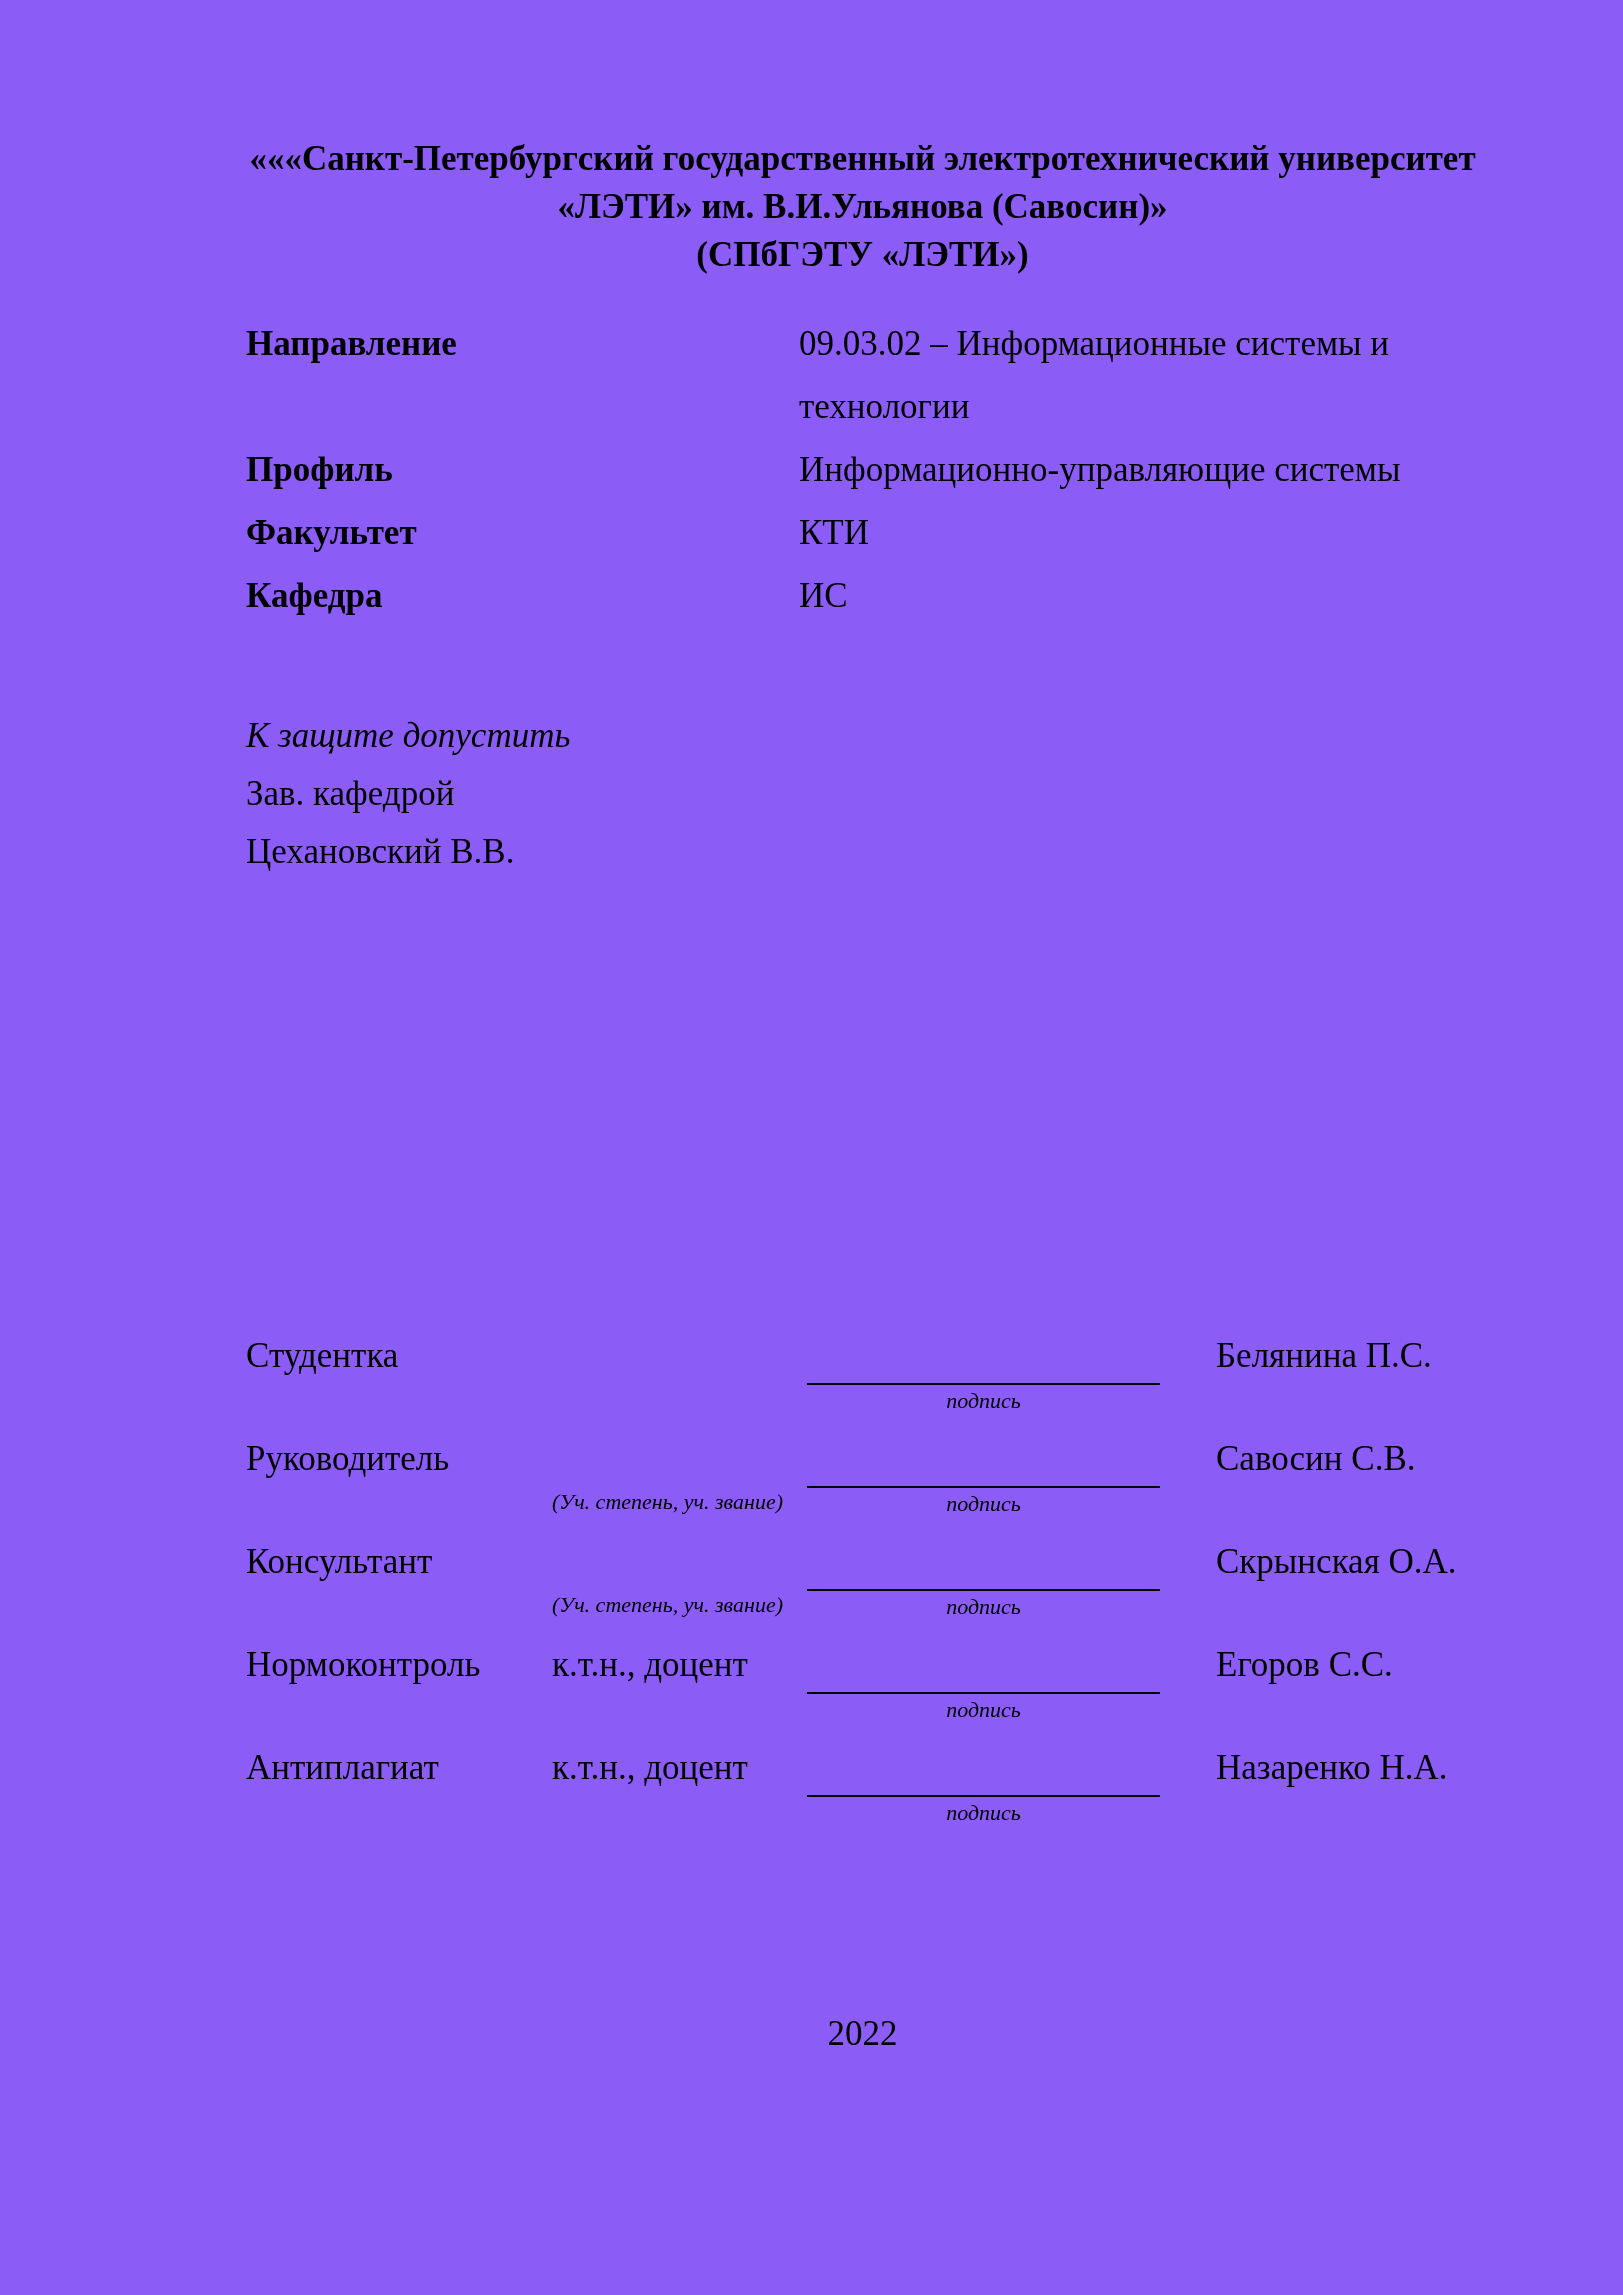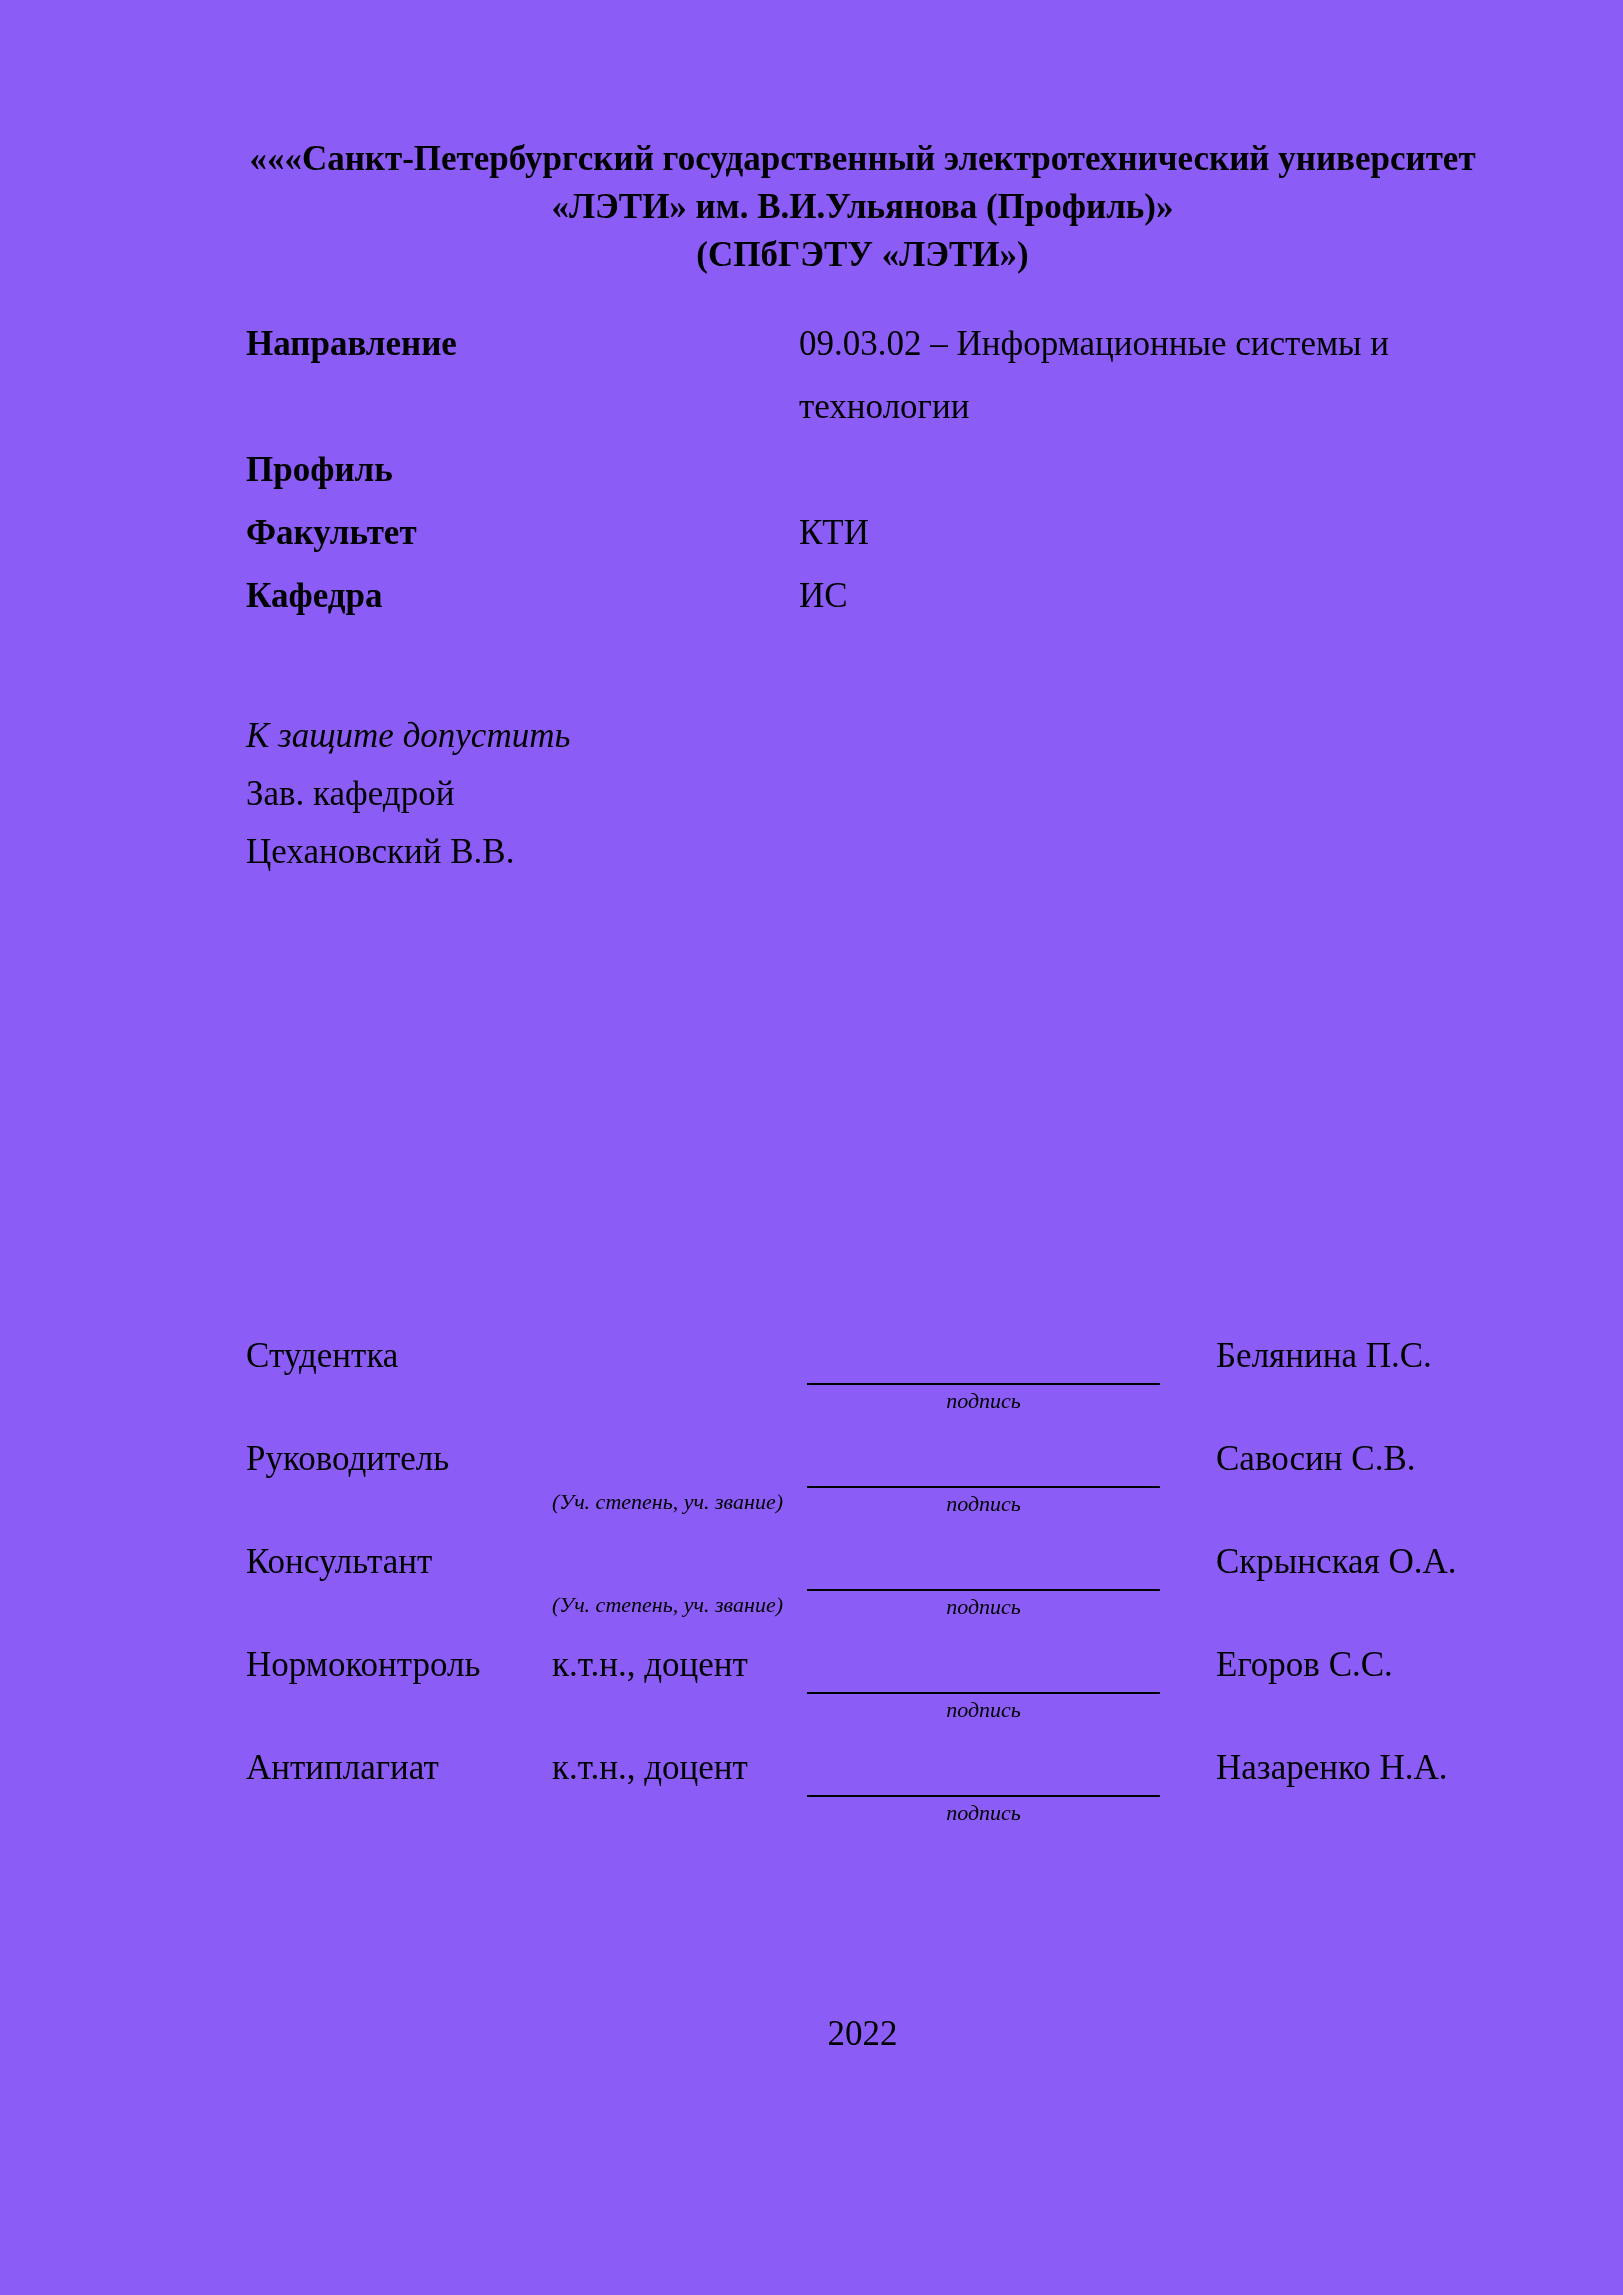--- a/index.html
+++ b/index.html
@@ -102,31 +102,32 @@
     line-height: 72px;
   }
 </style>
 </head>
 <body>
 
 <div class="page">
 
   <div class="header">
     <div>«««Санкт-Петербургский государственный электротехнический университет</div>
-    <div>«ЛЭТИ» им. В.И.Ульянова (Профиль)»</div>
+    <div>«ЛЭТИ» им. В.И.Ульянова (Савосин)»</div>
     <div>(СПбГЭТУ «ЛЭТИ»)</div>
   </div>
 
   <div class="info">
     <div class="info-row">
       <div class="info-label">Направление</div>
       <div class="info-value">09.03.02 – Информационные системы и технологии</div>
     </div>
     <div class="info-row">
       <div class="info-label">Профиль</div>
+      <div class="info-value">Информационно-управляющие системы</div>
     </div>
     <div class="info-row">
       <div class="info-label">Факультет</div>
       <div class="info-value">КТИ</div>
     </div>
     <div class="info-row">
       <div class="info-label">Кафедра</div>
       <div class="info-value">ИС</div>
     </div>
   </div>

